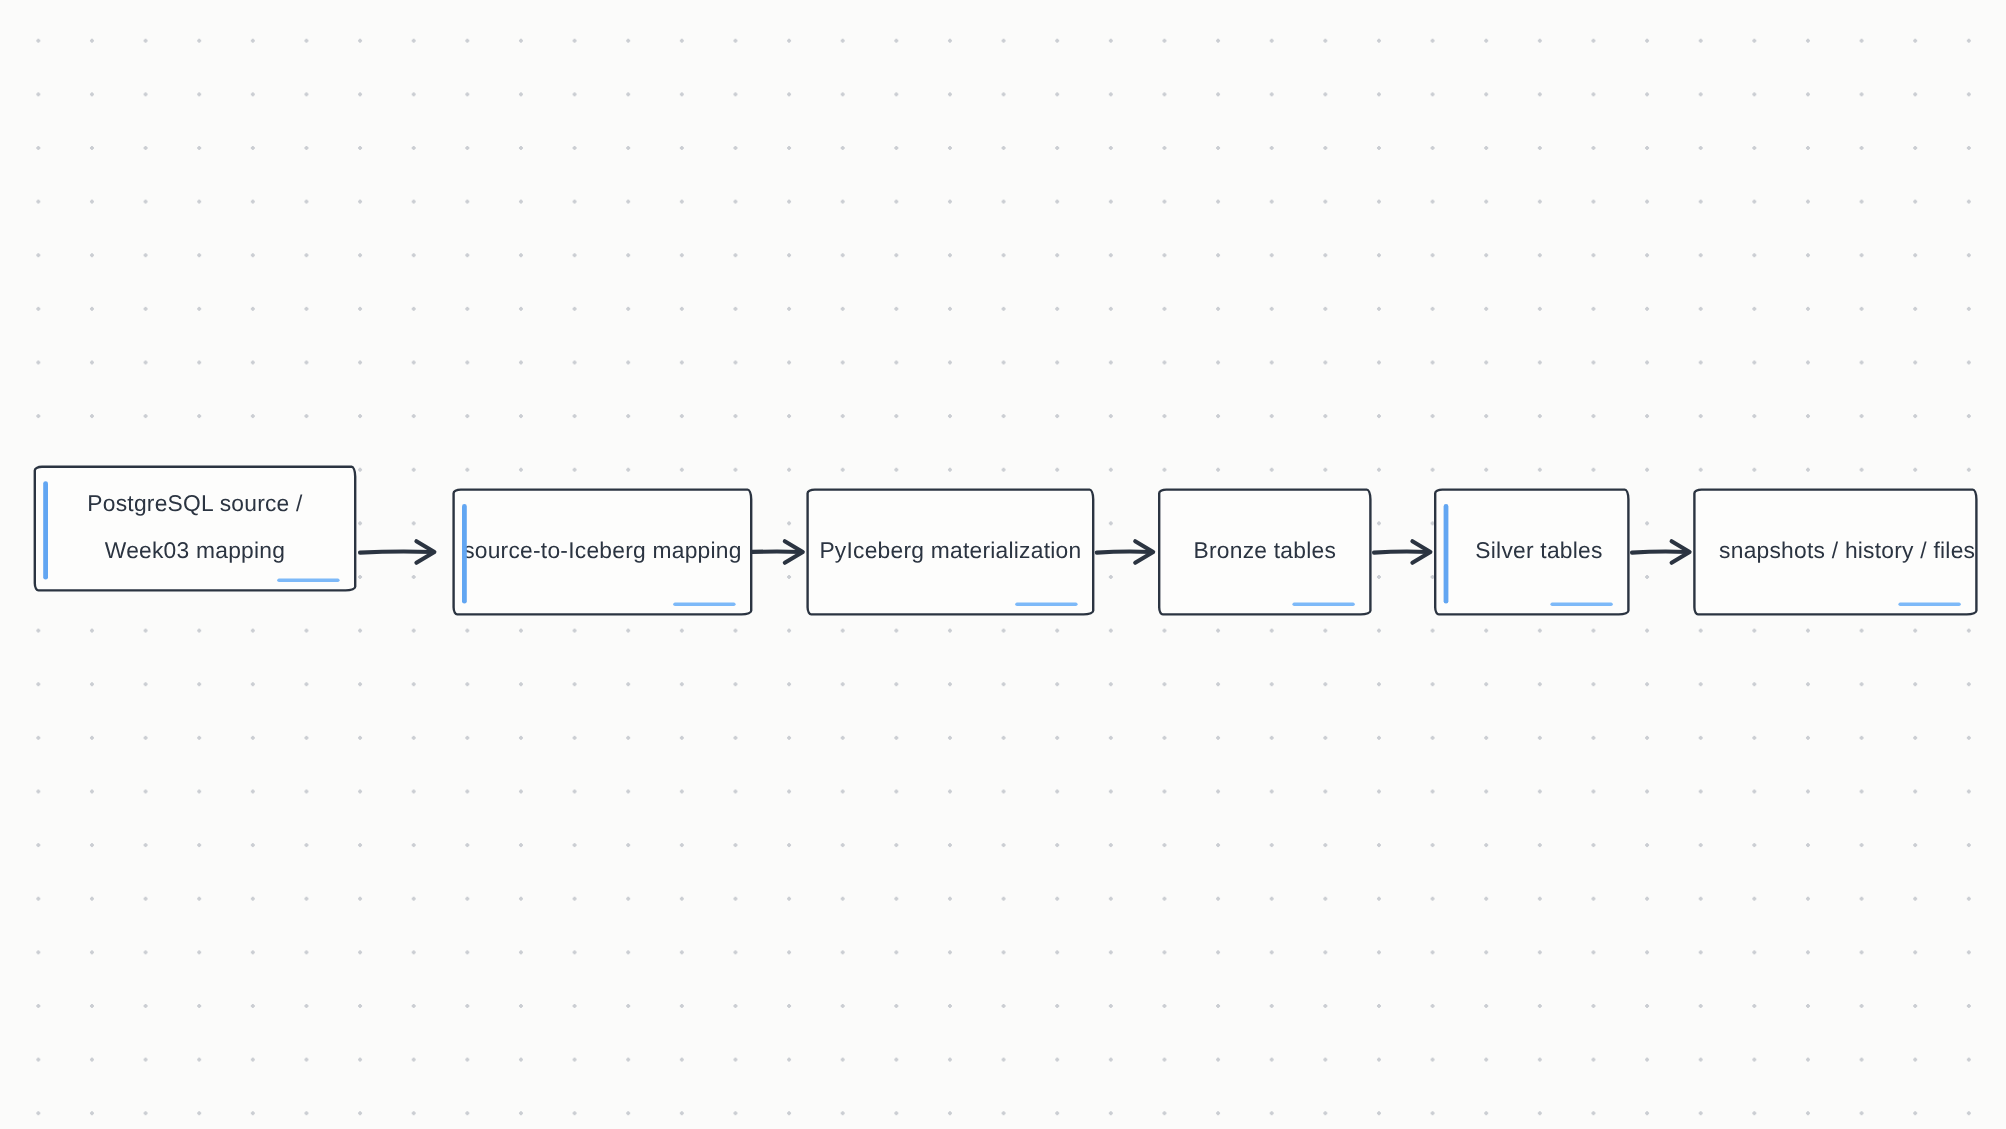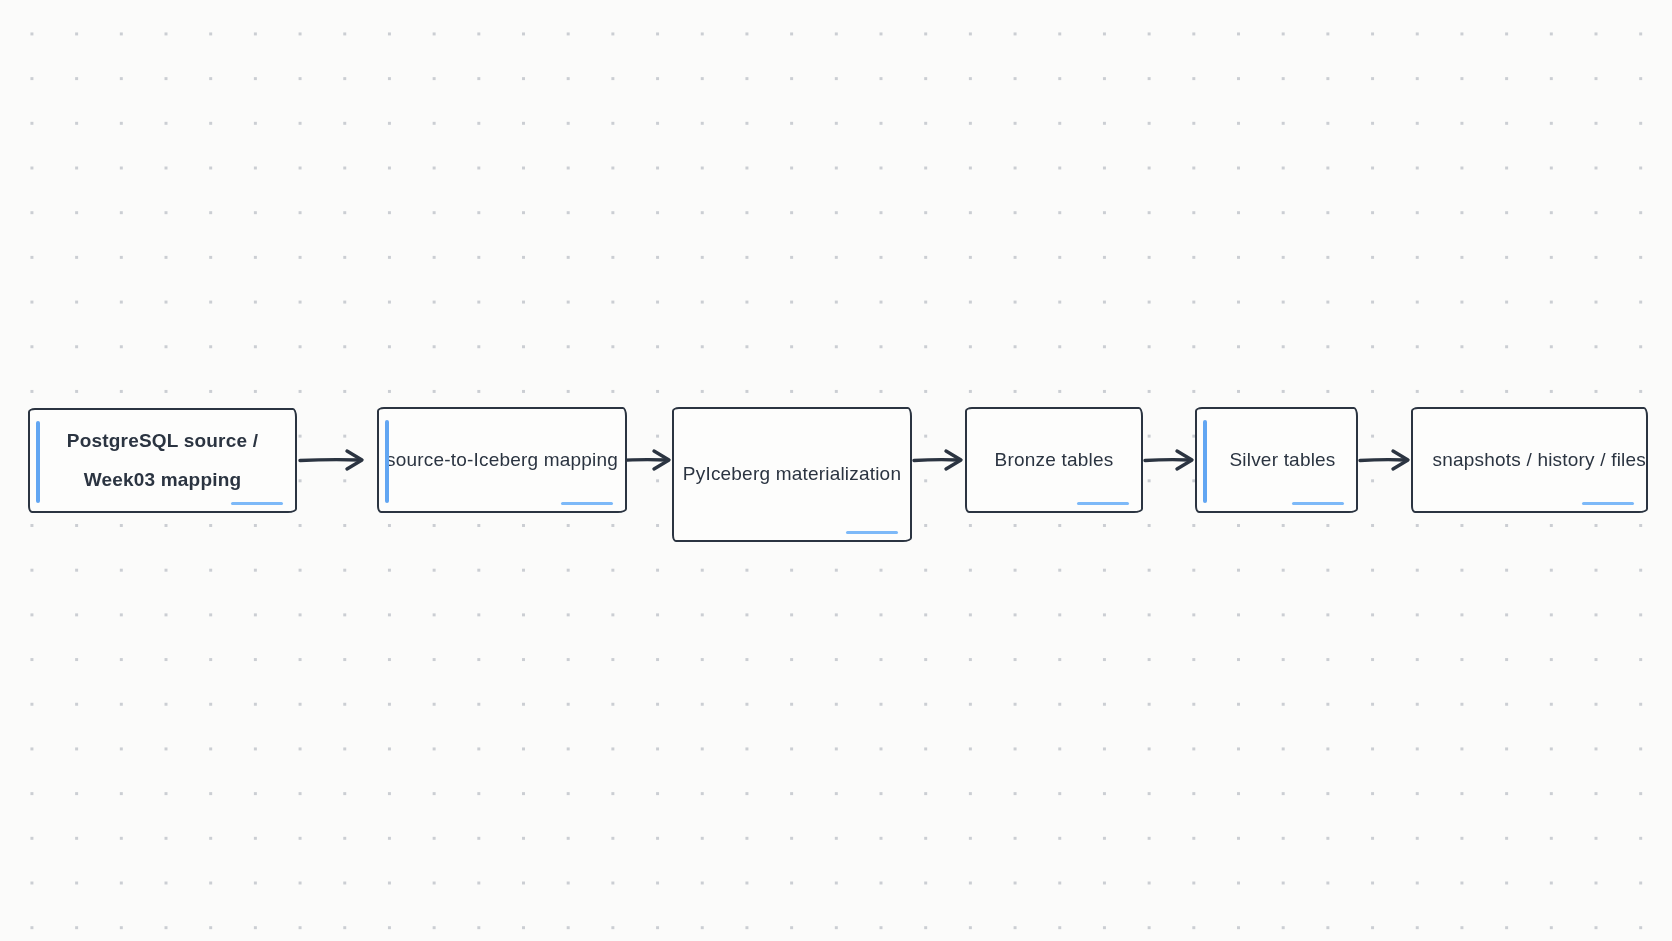--- a/index.html
+++ b/index.html
@@ -89,36 +89,36 @@
       <g stroke="#2b3441" stroke-width="3.4" stroke-linecap="round" stroke-linejoin="round" fill="none">
         <path d="M 1145 460.5 Q 1168.5 459 1190 460"></path>
         <polyline points="1177,451 1192,460 1177,469"></polyline>
       </g>
       <g stroke="#2b3441" stroke-width="3.4" stroke-linecap="round" stroke-linejoin="round" fill="none">
         <path d="M 1360 460.5 Q 1384 459 1406 460"></path>
         <polyline points="1393,451 1408,460 1393,469"></polyline>
       </g>
     </svg>
   <div id="nodes">
-      <div class="node" style="left: 28px; top: 408px; width: 269px; height: 105px; border-color: rgb(43, 52, 65); background: rgb(253, 253, 252); font-weight: bold;">
+      <div class="node" style="left: 28px; top: 388px; width: 269px; height: 105px; border-color: rgb(43, 52, 65); background: rgb(253, 253, 252);">
         <span class="accent-left" style="background: rgb(98, 166, 242);"></span>
         <div class="label" style="color: rgb(43, 52, 65);">
           <span>PostgreSQL source /</span>
           <span>Week03 mapping</span>
         </div>
         <span class="accent-bottom" style="background: rgb(125, 185, 248);"></span>
       </div>
       <div class="node" style="left: 377px; top: 407px; width: 250px; height: 106px; border-color: rgb(43, 52, 65); background: rgb(253, 253, 252);">
         <span class="accent-left" style="background: rgb(98, 166, 242);"></span>
         <div class="label" style="color: rgb(43, 52, 65);">
           <span>source-to-Iceberg mapping</span>
         </div>
         <span class="accent-bottom" style="background: rgb(125, 185, 248);"></span>
       </div>
-      <div class="node" style="left: 672px; top: 407px; width: 240px; height: 135px; border-color: rgb(43, 52, 65); background: rgb(253, 253, 252);">
+      <div class="node" style="left: 672px; top: 407px; width: 240px; height: 106px; border-color: rgb(43, 52, 65); background: rgb(253, 253, 252);">
         <div class="label" style="color: rgb(43, 52, 65);">
           <span>PyIceberg materialization</span>
         </div>
         <span class="accent-bottom" style="background: rgb(125, 185, 248);"></span>
       </div>
       <div class="node" style="left: 965px; top: 407px; width: 178px; height: 106px; border-color: rgb(43, 52, 65); background: rgb(253, 253, 252);">
         <div class="label" style="color: rgb(43, 52, 65);">
           <span>Bronze tables</span>
         </div>
         <span class="accent-bottom" style="background: rgb(125, 185, 248);"></span>

